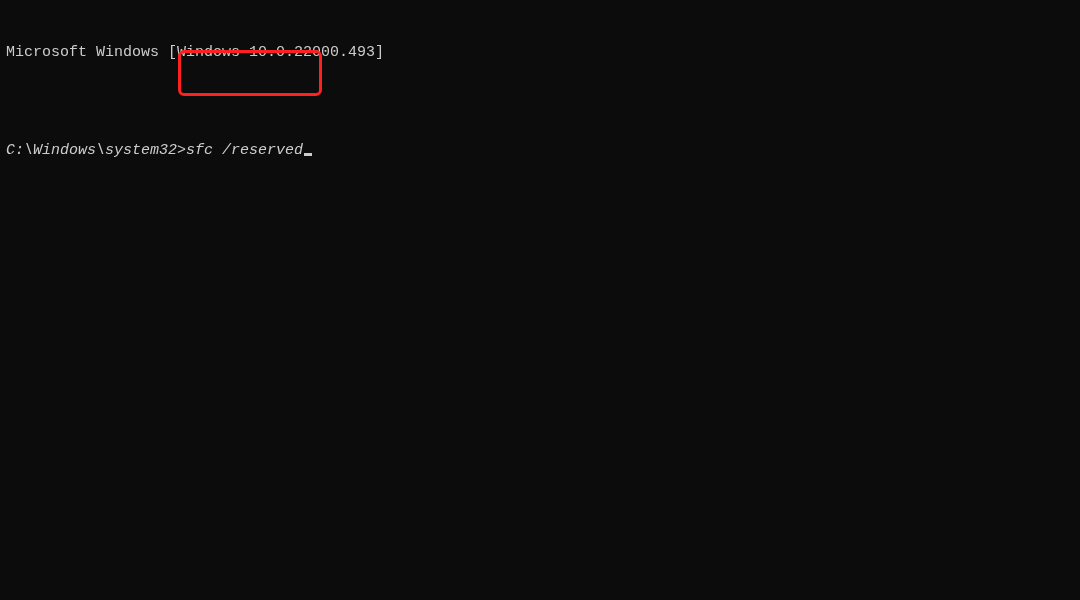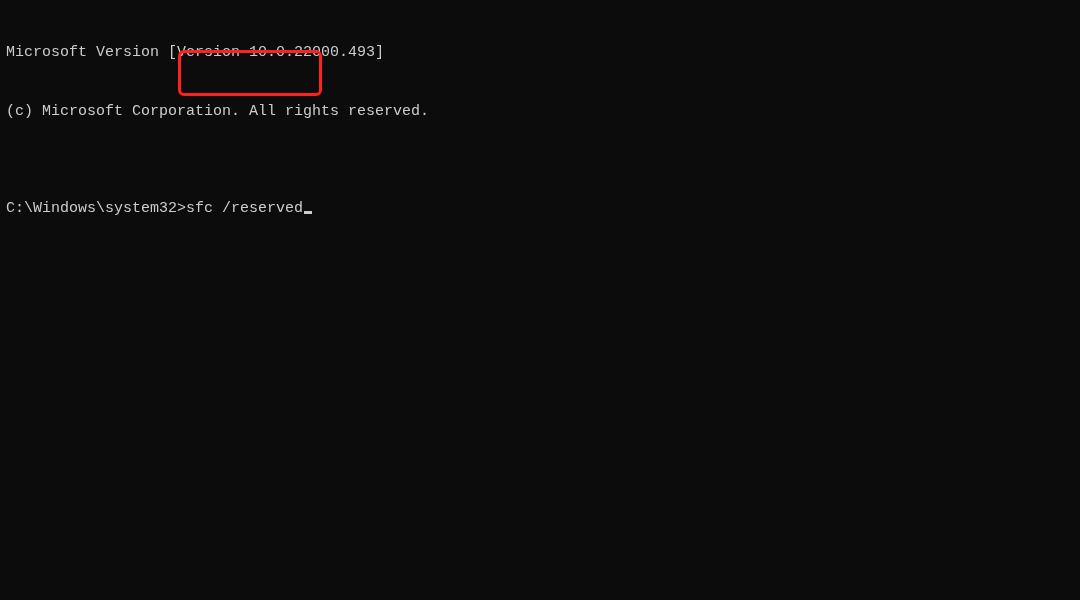--- a/index.html
+++ b/index.html
@@ -22,20 +22,21 @@
       line-height: 1.3;
       white-space: pre;
     }
     .line {
       display: block;
     }
     .prompt-line {
       position: relative;
       display: flex;
       align-items: baseline;
+      font-style: italic;
     }
     .prompt {
       display: inline;
     }
     .command {
       display: inline;
     }
     .cursor {
       display: inline-block;
       width: 8px;
@@ -50,21 +51,20 @@
       position: absolute;
       border: 3px solid #ff2020;
       border-radius: 6px;
       pointer-events: none;
     }
   </style>
 </head>
 <body>
 
 <div class="terminal">
-  <span class="line">Microsoft Version [Version 10.0.22000.493]</span>
-  <span class="line">(c) Microsoft Corporation. All rights reserved.</span>
+  <span class="line">Microsoft Windows [Windows 10.0.22000.493]</span>
   <span class="line"></span>
   <span class="prompt-line">
     <span class="prompt">C:\Windows\system32&gt;</span><span class="command">sfc /reserved</span><span class="cursor"></span>
   </span>
 </div>
 
 <div class="highlight-box" style="left: 178px; top: 50px; width: 144px; height: 46px;"></div>
 
 </body></html>

